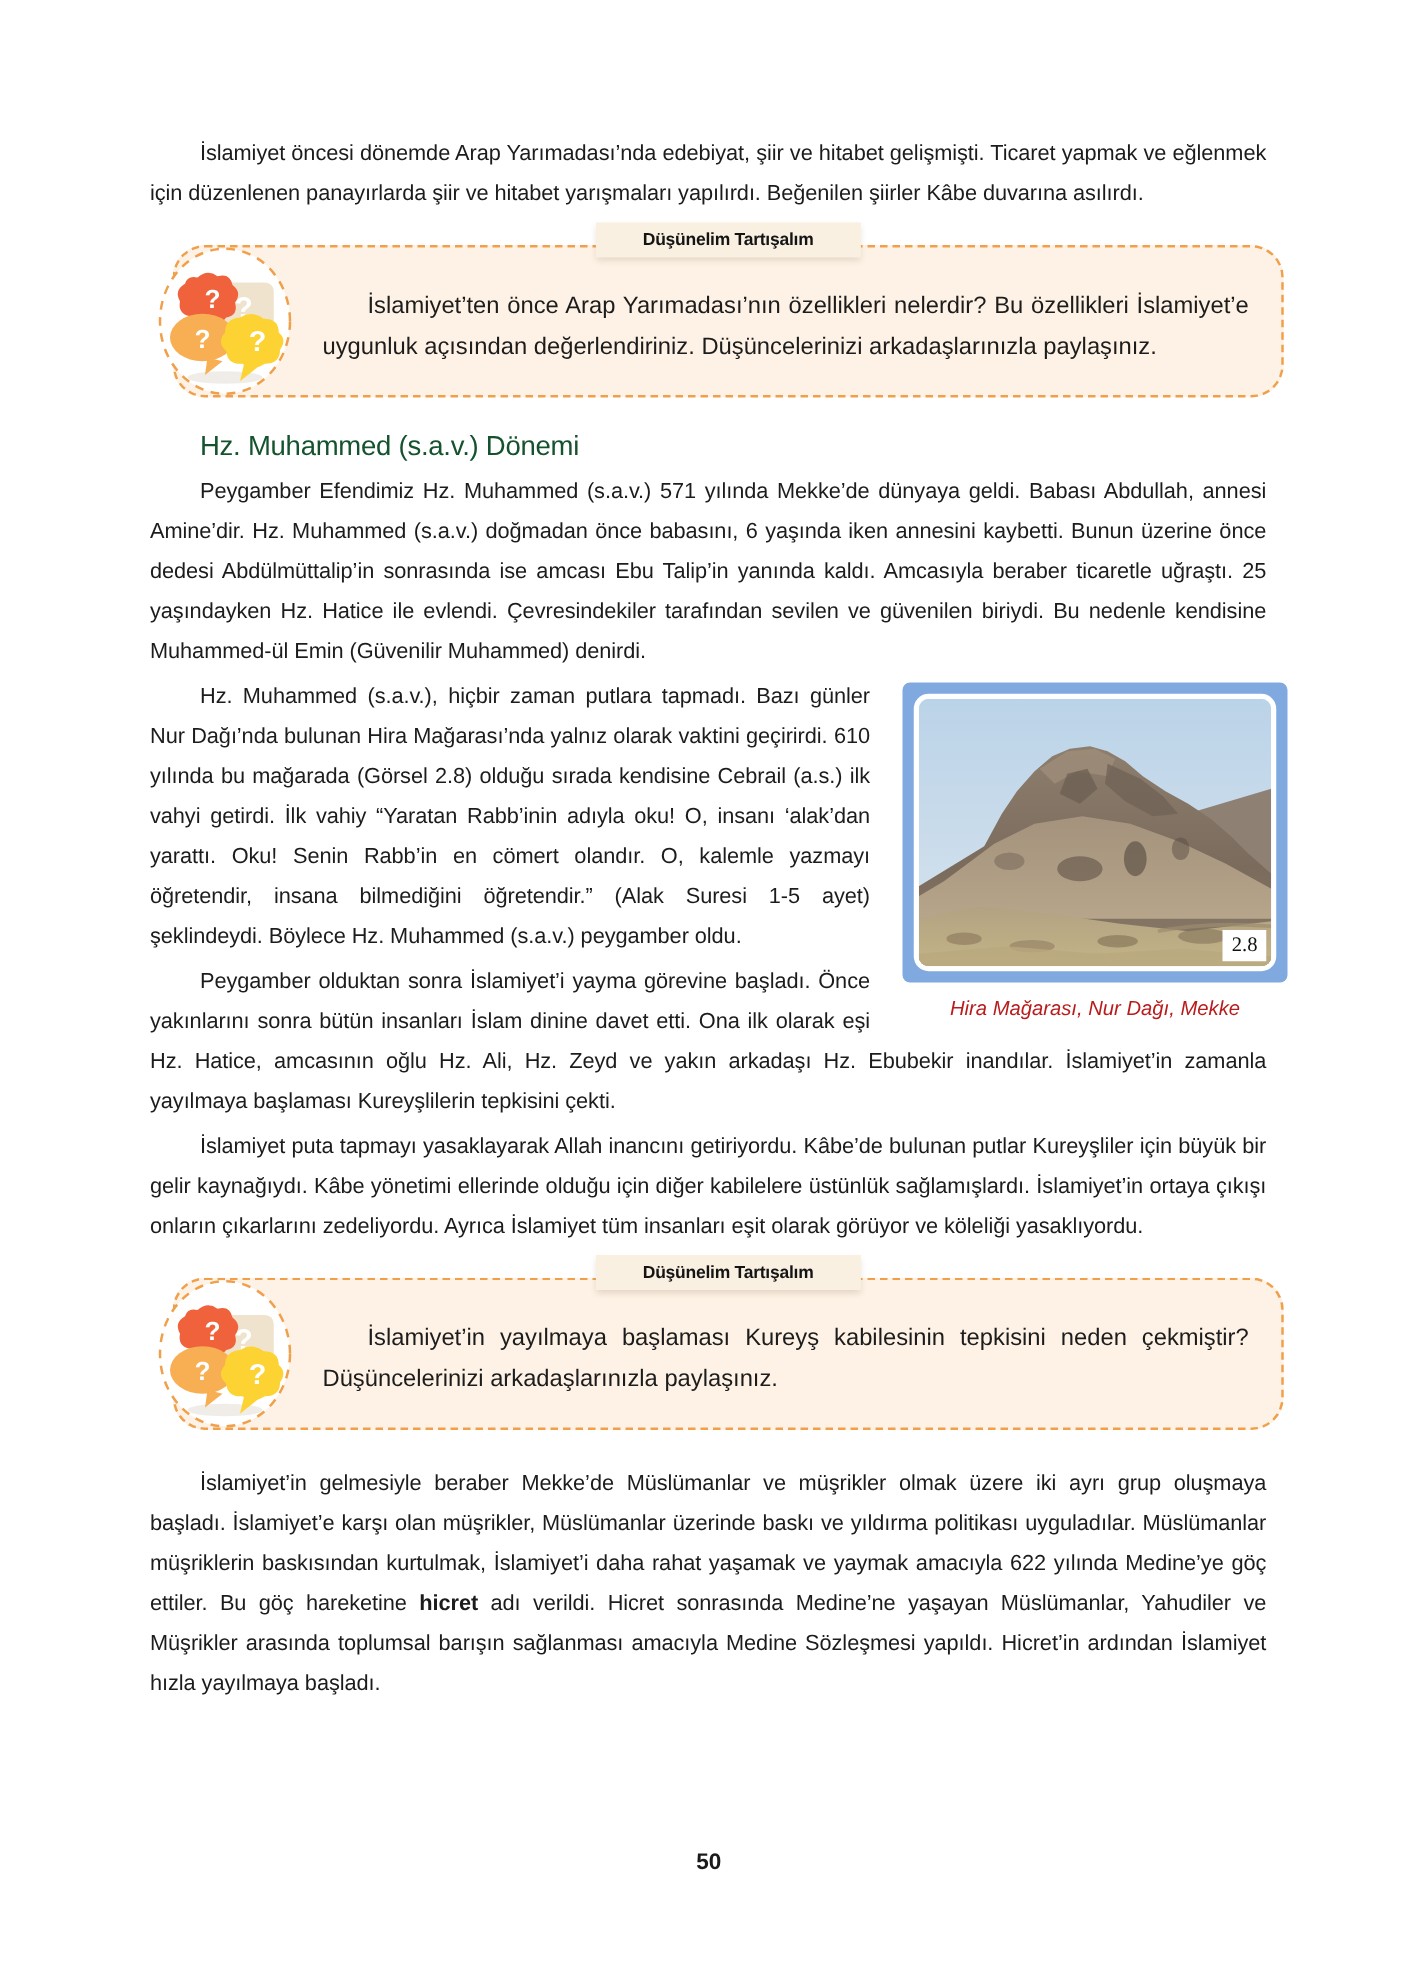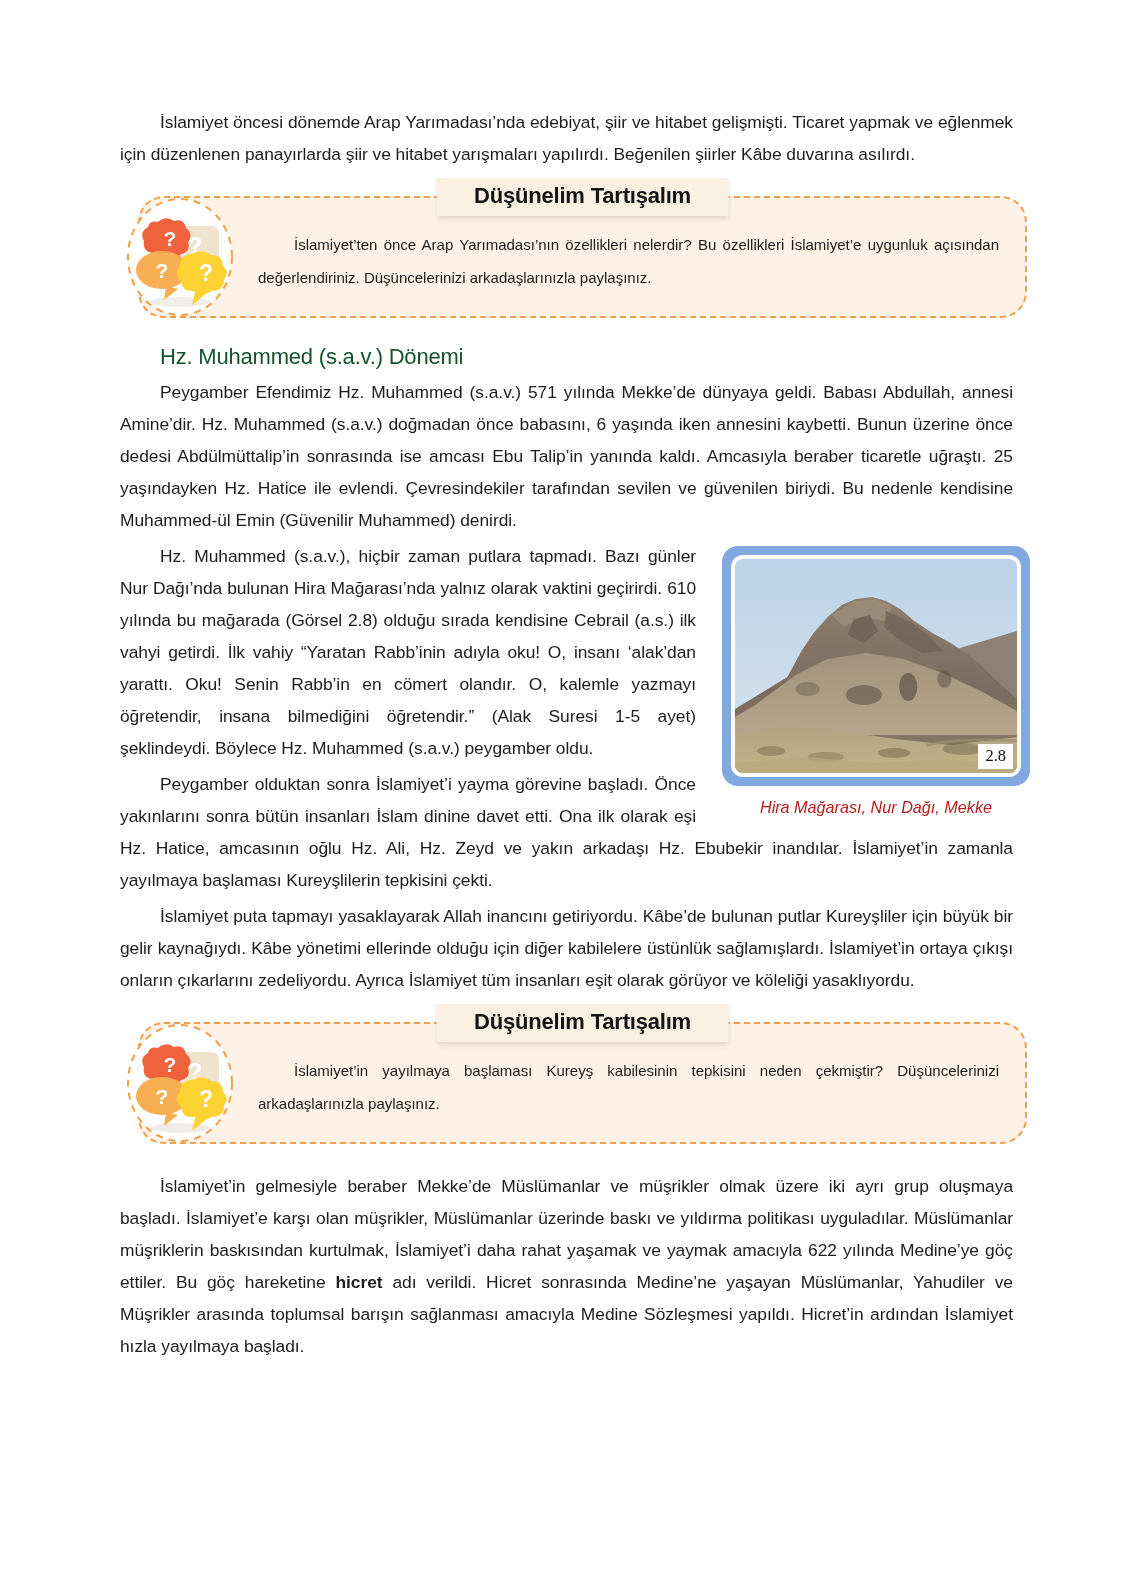--- a/index.html
+++ b/index.html
@@ -59,30 +59,30 @@
     box-sizing: border-box;
   }
   .think-title {
     position: absolute;
     left: 50%;
     transform: translateX(-50%);
     top: -20px;
     z-index: 4;
     background: #FAF0E2;
     padding: 5px 38px 7px 38px;
-    font-size: 22px;
+    font-size: 14px;
     font-weight: bold;
     color: #141414;
     white-space: nowrap;
     letter-spacing: -0.2px;
     box-shadow: 0 3px 5px rgba(120,90,60,0.18);
   }
   .think-text {
     margin: 0;
-    font-size: 15px;
+    font-size: 19px;
     line-height: 33px;
     color: #1c1c1c;
     text-align: justify;
     text-indent: 36px;
   }
 
   
   .bubble-medallion {
     position: absolute;
     left: -18px;
@@ -106,21 +106,21 @@
   .figure {
     float: right;
     width: 308px;
     margin: 6px 0 6px 26px;
   }
   .photo-frame {
     width: 308px;
     height: 240px;
     box-sizing: border-box;
     background: #7FA9DF;
-    border-radius: 16px;
+    border-radius: 6px;
     padding: 9px;
   }
   .photo-inner {
     width: 100%;
     height: 100%;
     box-sizing: border-box;
     background: #ffffff;
     border-radius: 12px;
     padding: 4px;
     position: relative;
@@ -304,13 +304,14 @@
         <p class="think-text">İslamiyet’in yayılmaya başlaması Kureyş kabilesinin tepkisini neden çekmiştir? Düşüncelerinizi arkadaşlarınızla paylaşınız.</p>
       </div>
     </div>
 
     <p class="body-text" style="margin-top:26px;">
       <span>İslamiyet’in gelmesiyle beraber Mekke’de Müslümanlar ve müşrikler olmak üzere iki ayrı grup oluşmaya başladı. İslamiyet’e karşı olan müşrikler, Müslümanlar üzerinde baskı ve yıldırma politikası uyguladılar. Müslümanlar müşriklerin baskısından kurtulmak, İslamiyet’i daha rahat yaşamak ve yaymak amacıyla 622 yılında Medine’ye göç ettiler. Bu göç hareketine </span><b>hicret</b><span> adı verildi. Hicret sonrasında Medine’ne yaşayan Müslümanlar, Yahudiler ve Müşrikler arasında toplumsal barışın sağlanması amacıyla Medine Sözleşmesi yapıldı. Hicret’in ardından İslamiyet hızla yayılmaya başladı.</span>
     </p>
 
   </div>
 
+  <div class="page-number">50</div>
 </div>
 
 </body></html>

